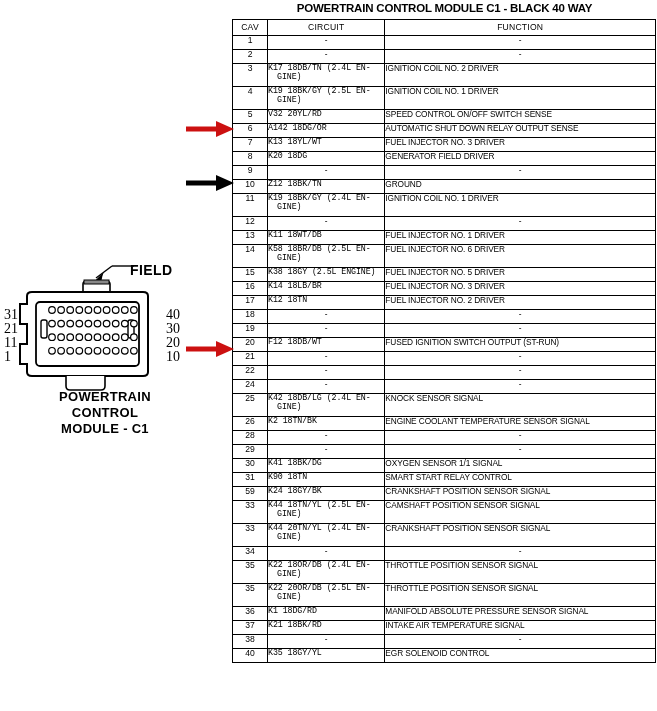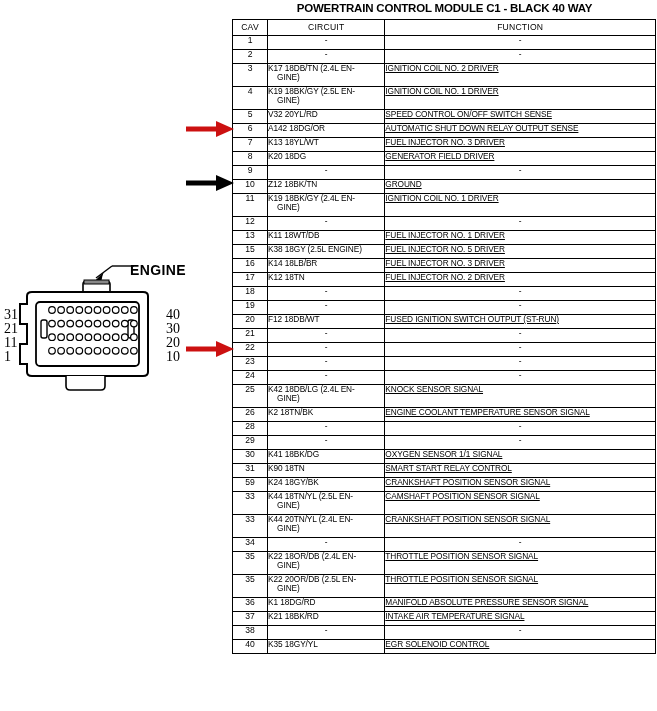--- a/index.html
+++ b/index.html
@@ -53,26 +53,26 @@
 
   td.cav{
     text-align:center;
     font-size:8.6px;
     padding-top:1px;
   }
   td.cir{
     padding-left:3px;
     padding-top:1px;
     letter-spacing:-0.1px;
+    font-family:Liberation Mono, monospace;
   }
   td.fun{
     padding-left:4px;
     padding-top:1px;
     letter-spacing:-0.1px;
-    text-decoration:underline;
   }
   td.dash{
     text-align:center;
     padding-top:1px;
   }
   tr.r1 td{height:13px;}
   tr.r2 td{height:22px;}
   .cont{display:block;padding-left:9px;}
 
   
@@ -200,20 +200,25 @@
         <tr class="r1">
           <td class="cav">12</td>
           <td class="dash">-</td>
           <td class="dash">-</td>
         </tr>
         <tr class="r1">
           <td class="cav">13</td>
           <td class="cir"><span>K11 18WT/DB</span></td>
           <td class="fun">FUEL INJECTOR NO. 1 DRIVER</td>
         </tr>
+        <tr class="r2">
+          <td class="cav">14</td>
+          <td class="cir"><span>K58 18BR/DB (2.5L EN-</span><span class="cont">GINE)</span></td>
+          <td class="fun">FUEL INJECTOR NO. 6 DRIVER</td>
+        </tr>
         <tr class="r1">
           <td class="cav">15</td>
           <td class="cir"><span>K38 18GY (2.5L ENGINE)</span></td>
           <td class="fun">FUEL INJECTOR NO. 5 DRIVER</td>
         </tr>
         <tr class="r1">
           <td class="cav">16</td>
           <td class="cir"><span>K14 18LB/BR</span></td>
           <td class="fun">FUEL INJECTOR NO. 3 DRIVER</td>
         </tr>
@@ -237,25 +242,20 @@
           <td class="cir"><span>F12 18DB/WT</span></td>
           <td class="fun">FUSED IGNITION SWITCH OUTPUT (ST-RUN)</td>
         </tr>
         <tr class="r1">
           <td class="cav">21</td>
           <td class="dash">-</td>
           <td class="dash">-</td>
         </tr>
         <tr class="r1">
           <td class="cav">22</td>
-          <td class="dash">-</td>
-          <td class="dash">-</td>
-        </tr>
-        <tr class="r1">
-          <td class="cav">23</td>
           <td class="dash">-</td>
           <td class="dash">-</td>
         </tr>
         <tr class="r1">
           <td class="cav">24</td>
           <td class="dash">-</td>
           <td class="dash">-</td>
         </tr>
         <tr class="r2">
           <td class="cav">25</td>
@@ -413,32 +413,37 @@
         <circle cx="133.90" cy="98.80" r="3.3"></circle>
       </g>
 
     <g fill="#fff" stroke="#000" stroke-width="1.6">
       <rect x="70" y="124" width="12" height="12"></rect>
       <rect x="86" y="124" width="12" height="12"></rect>
       <path d="M66,124 L66,134 Q66,138 70,138 L101,138 Q105,138 105,134 L105,124"></path>
     </g>
   </svg>
 
-  <div id="black-label">ENGINE</div>
+  <div id="black-label">FIELD</div>
 
   <div class="pinnum" id="pin-left-31">31</div>
   <div class="pinnum" id="pin-left-21">21</div>
   <div class="pinnum" id="pin-left-11">11</div>
   <div class="pinnum" id="pin-left-1">1</div>
 
   <div class="pinnum" id="pin-right-40">40</div>
   <div class="pinnum" id="pin-right-30">30</div>
   <div class="pinnum" id="pin-right-20">20</div>
   <div class="pinnum" id="pin-right-10">10</div>
 
+  <div id="module-caption">
+    <div>POWERTRAIN</div>
+    <div>CONTROL</div>
+    <div>MODULE - C1</div>
+  </div>
 
   <svg class="arrow" id="arrow-red-cav6" width="50" height="18" viewBox="0 0 50 18">
     <line x1="0" y1="9" x2="32" y2="9" stroke="#cc1111" stroke-width="5"></line>
     <polygon points="30,1 48,9 30,17" fill="#cc1111"></polygon>
   </svg>
 
   <svg class="arrow" id="arrow-black-cav10" width="50" height="18" viewBox="0 0 50 18">
     <line x1="0" y1="9" x2="32" y2="9" stroke="#000000" stroke-width="5"></line>
     <polygon points="30,1 48,9 30,17" fill="#000000"></polygon>
   </svg>

